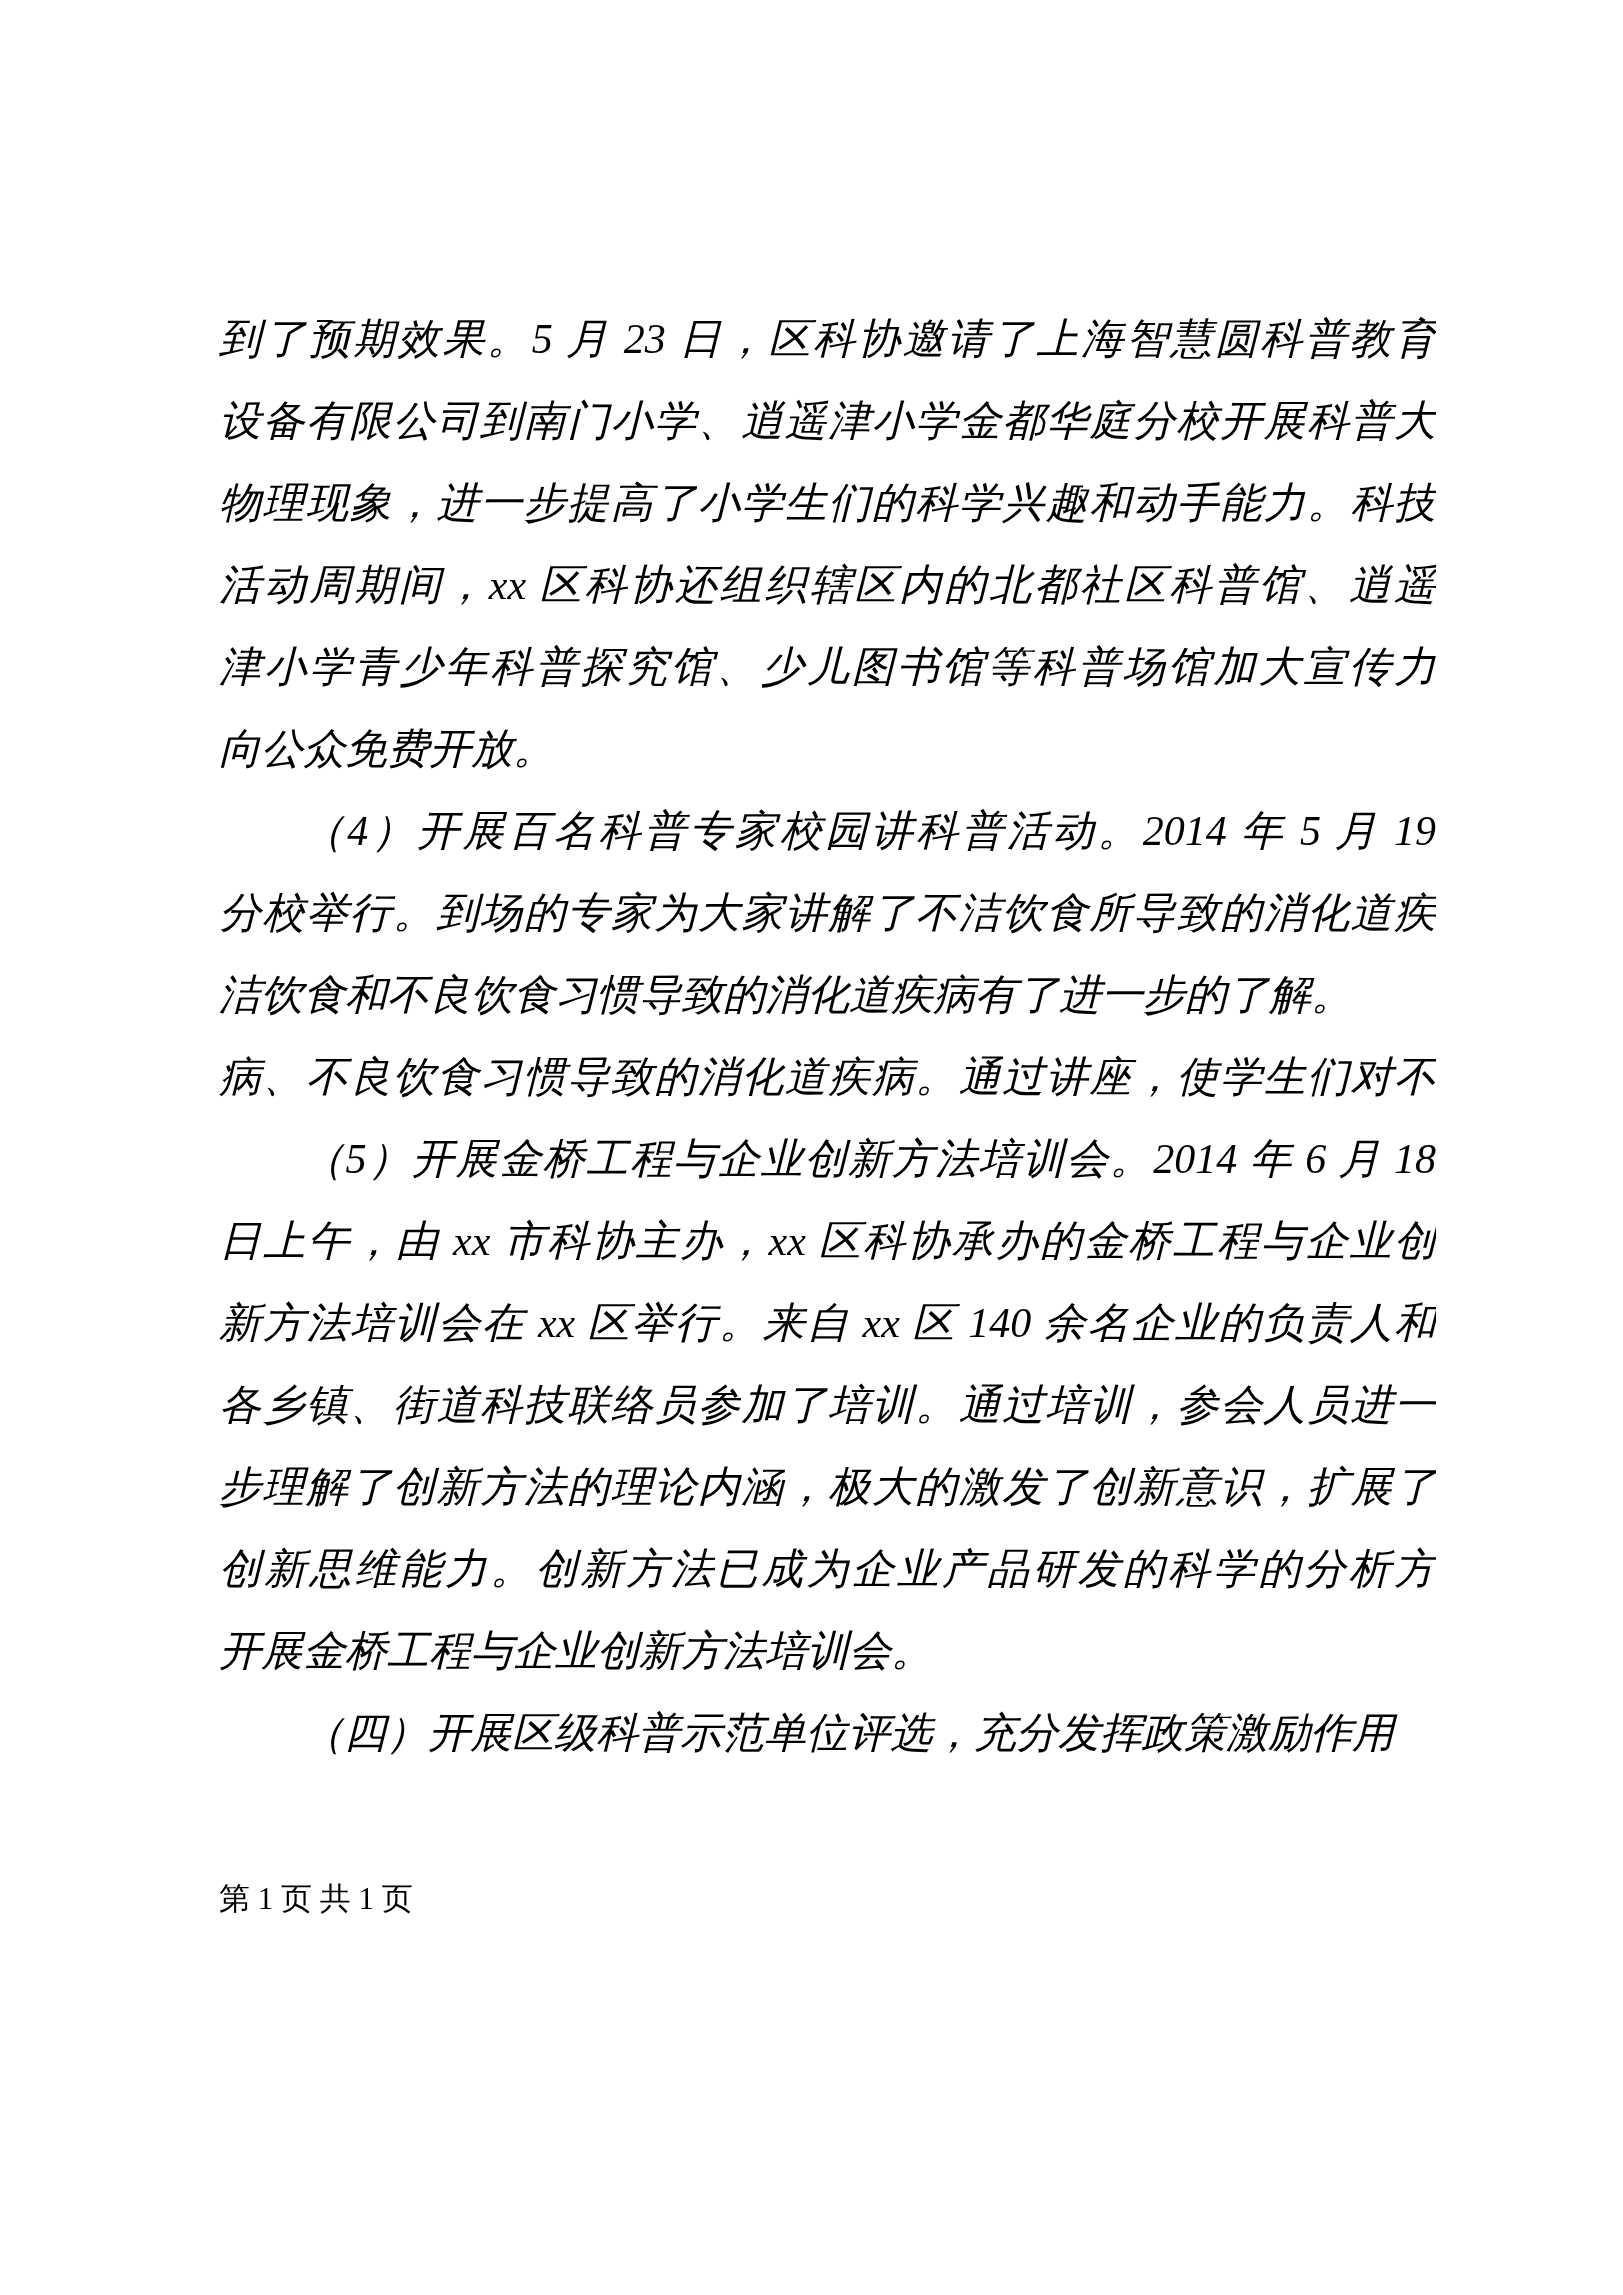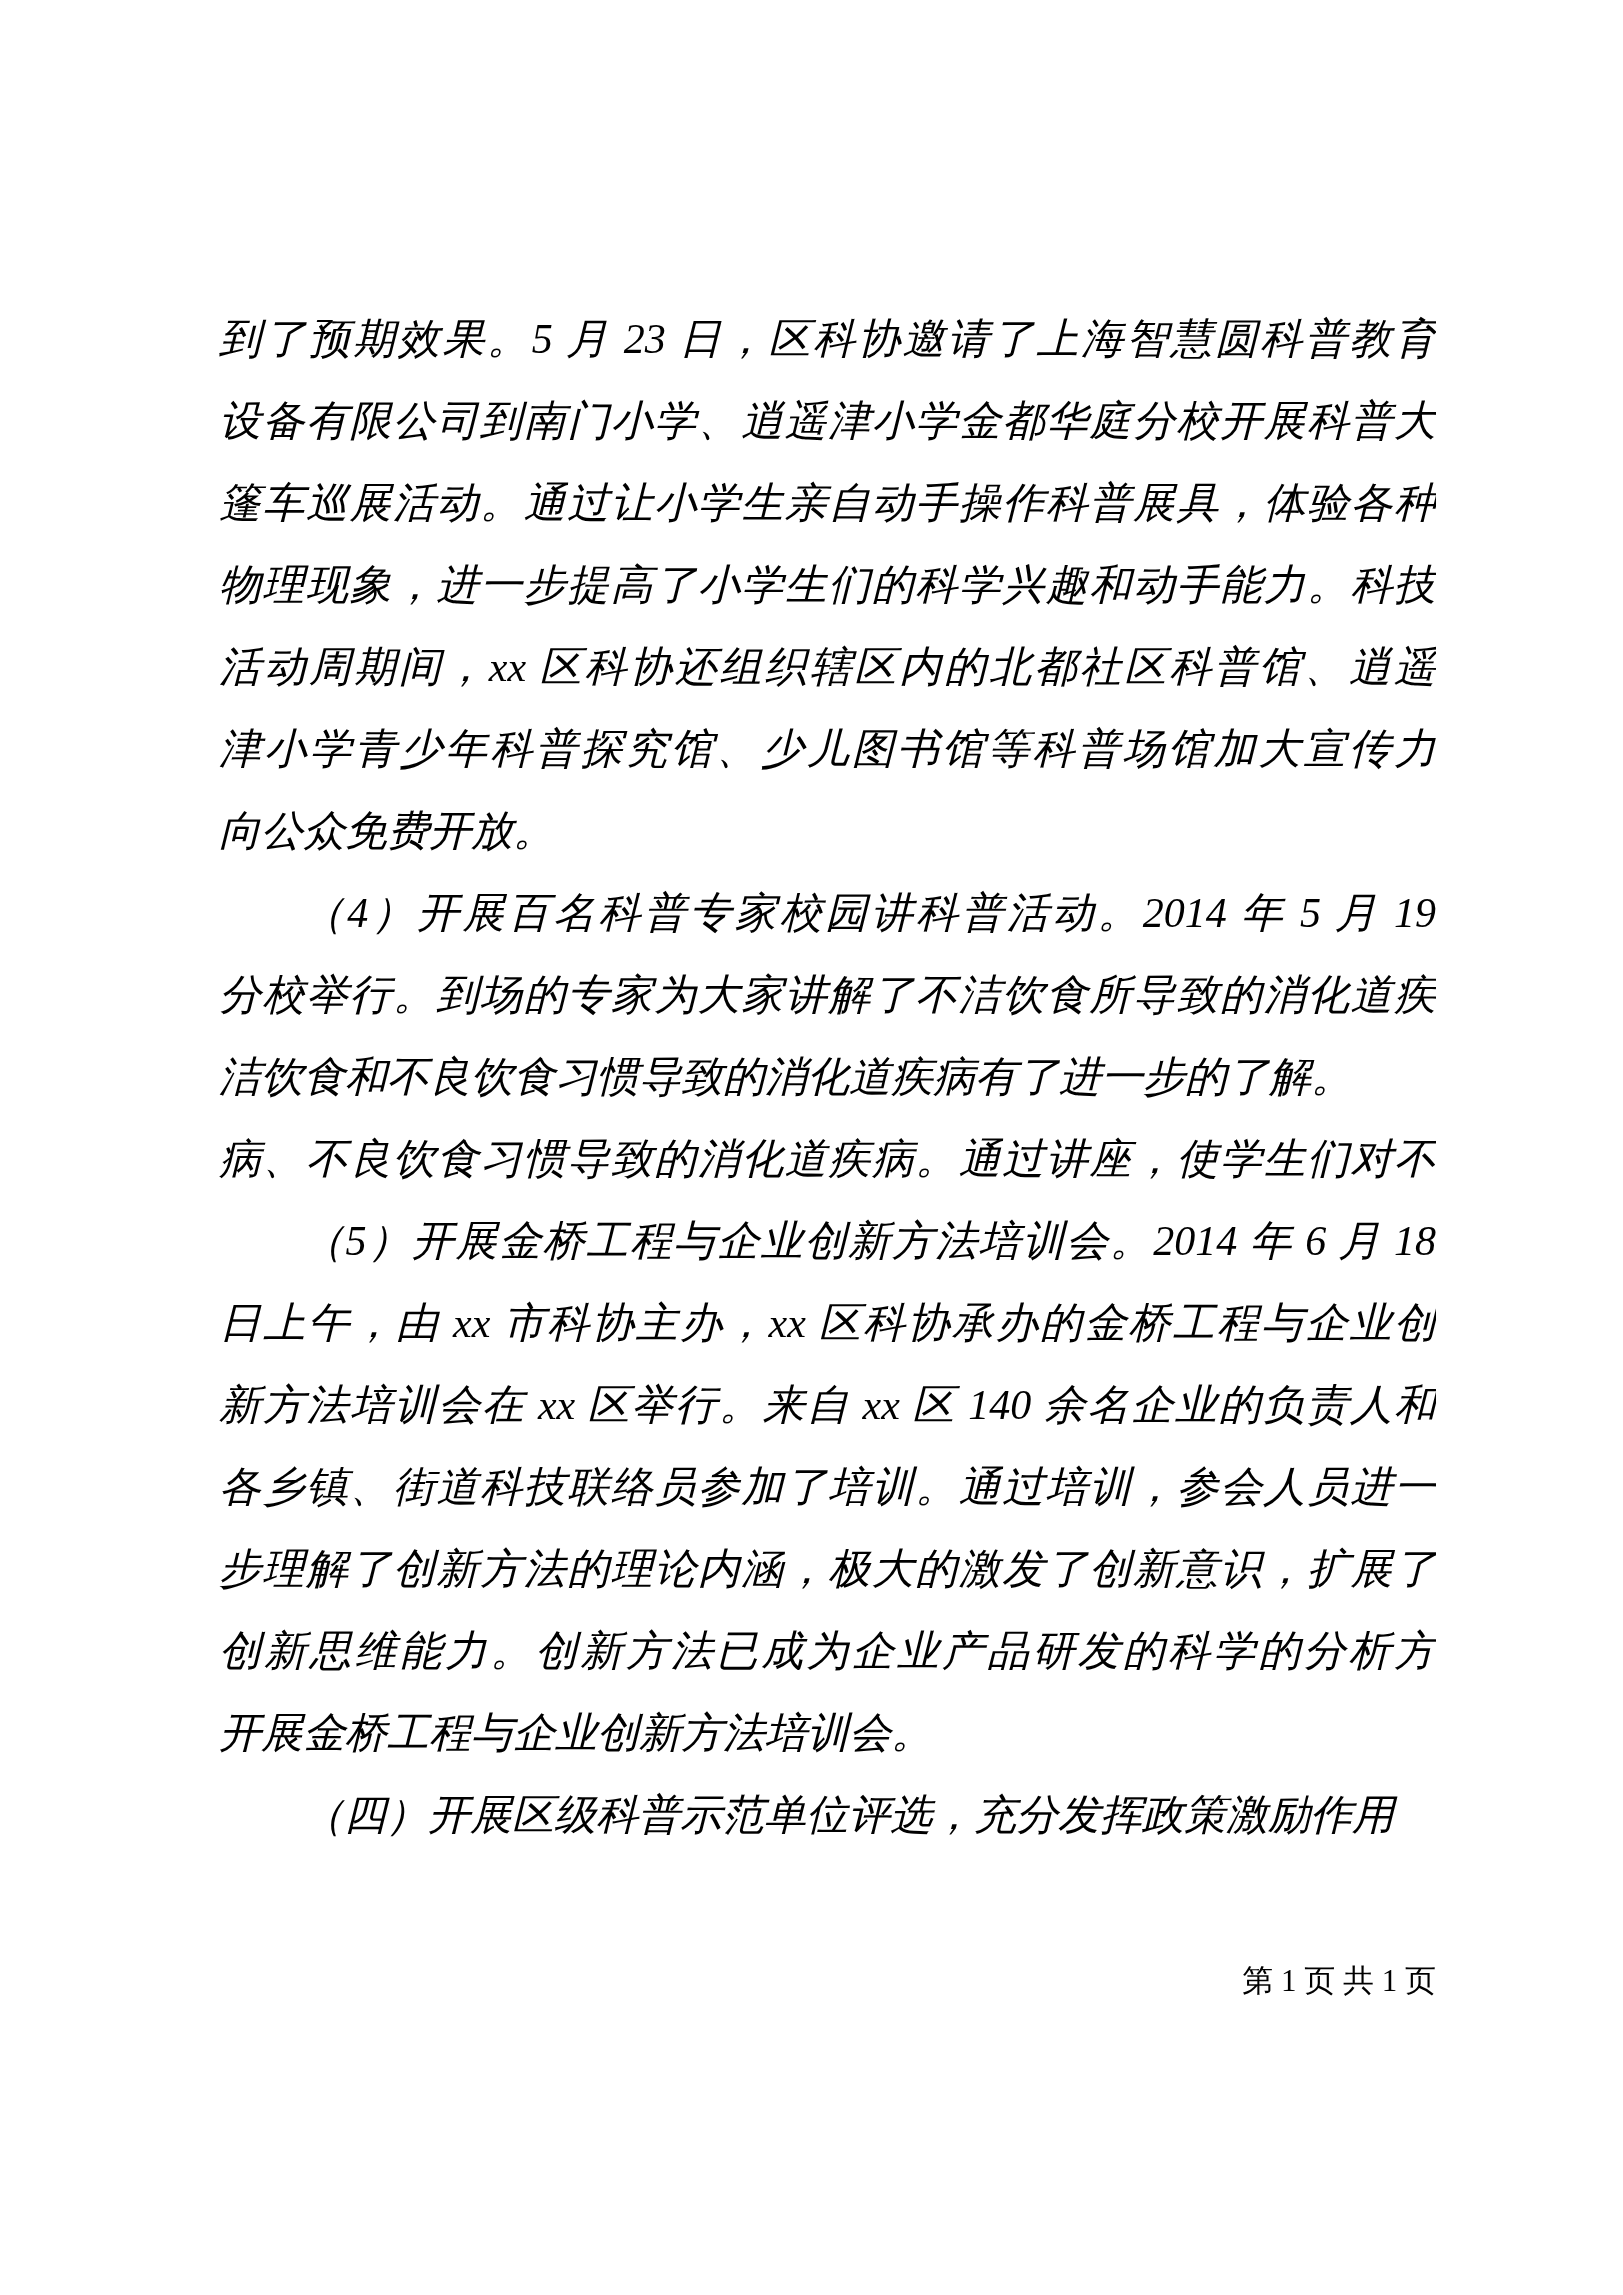--- a/index.html
+++ b/index.html
@@ -39,32 +39,31 @@
   }
   .line.indent {
     text-indent: 83px;
   }
   .footer {
     margin-top: 109px;
     width: 1217px;
     font-size: 31px;
     line-height: 31px;
     font-style: normal;
-    text-align: right;
+    text-align: left;
     color: #000000;
   }
 </style>
 </head>
 <body>
 
 <div class="page">
   <div class="content" id="doc-body">
       <div class="line">到了预期效果。5 月 23 日，区科协邀请了上海智慧圆科普教育</div>
       <div class="line">设备有限公司到南门小学、逍遥津小学金都华庭分校开展科普大</div>
-      <div class="line">篷车巡展活动。通过让小学生亲自动手操作科普展具，体验各种</div>
       <div class="line">物理现象，进一步提高了小学生们的科学兴趣和动手能力。科技</div>
       <div class="line">活动周期间，xx 区科协还组织辖区内的北都社区科普馆、逍遥</div>
       <div class="line">津小学青少年科普探究馆、少儿图书馆等科普场馆加大宣传力度，</div>
       <div class="line paraend">向公众免费开放。</div>
       <div class="line indent">（4）开展百名科普专家校园讲科普活动。2014 年 5 月 19</div>
       <div class="line">分校举行。到场的专家为大家讲解了不洁饮食所导致的消化道疾</div>
       <div class="line paraend">洁饮食和不良饮食习惯导致的消化道疾病有了进一步的了解。</div>
       <div class="line">病、不良饮食习惯导致的消化道疾病。通过讲座，使学生们对不</div>
       <div class="line indent">（5）开展金桥工程与企业创新方法培训会。2014 年 6 月 18</div>
       <div class="line">日上午，由 xx 市科协主办，xx 区科协承办的金桥工程与企业创</div>

